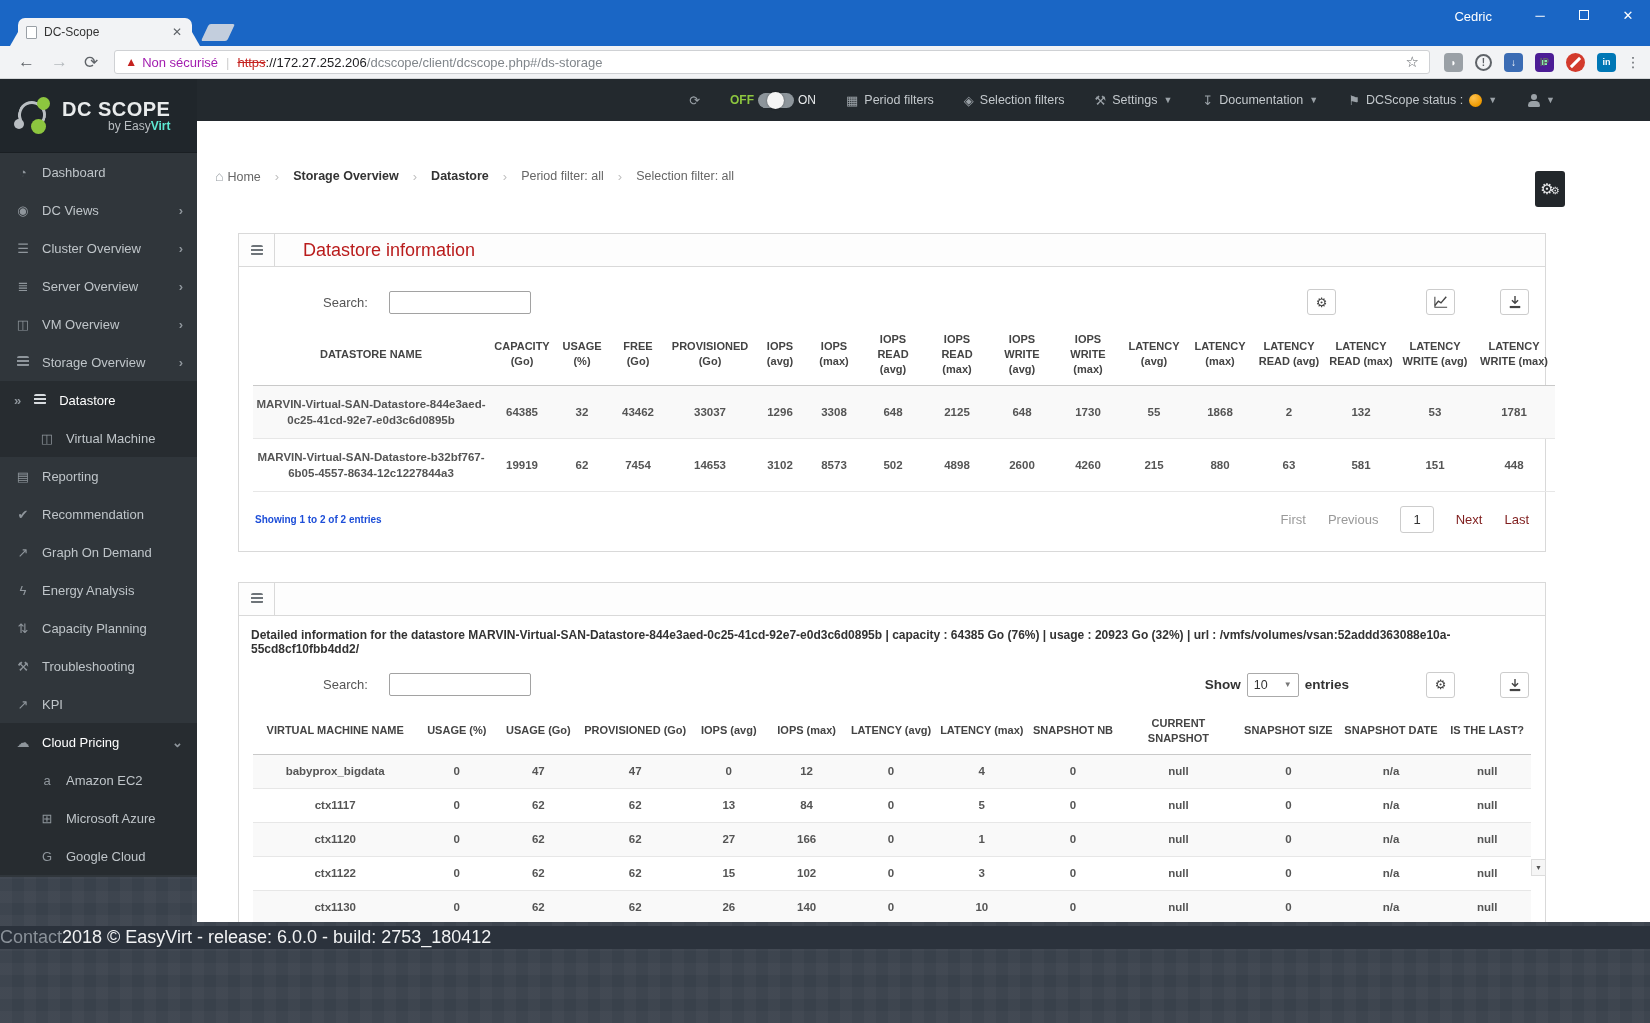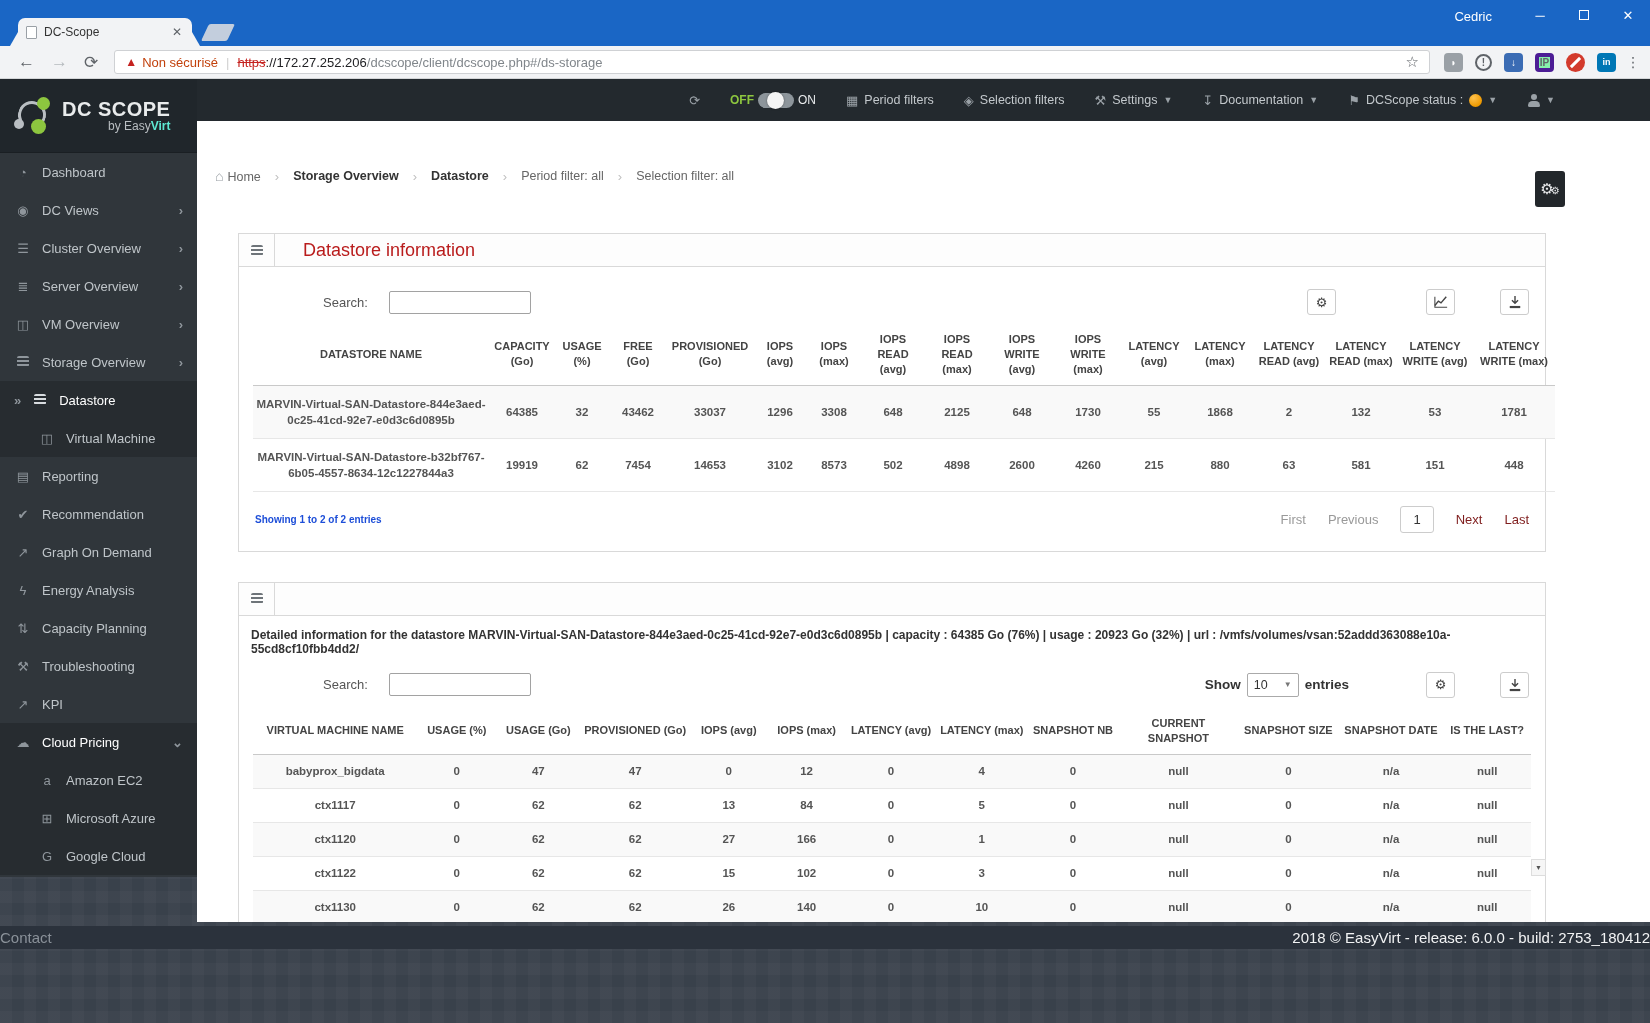--- a/index.html
+++ b/index.html
@@ -18,31 +18,31 @@
   .tb-right { position:absolute; right:0; top:0; height:32px; display:flex; align-items:center; }
   .tb-user { color:#fff; font-size:13px; margin-right:26px; }
   .winbtn { color:#fff; width:44px; text-align:center; font-size:13px; line-height:30px; }
   .winbtn .sq { display:inline-block; width:10px; height:10px; border:1px solid #fff; }
 
   .toolbar { height:33px; background:#f2f3f5; display:flex; align-items:center; padding:0 10px; border-bottom:1px solid #d4d6d8; }
   .nav-ic { font-size:17px; color:#5f6368; margin:0 8px; }
   .nav-ic.dim { color:#b6babe; }
   .urlbox { flex:1; height:24px; background:#fff; border:1px solid #cfd1d4; border-radius:3px; margin:0 8px; display:flex; align-items:center; padding:0 10px; font-size:13px; }
   .warn-tri { color:#c5221f; font-size:12px; margin-right:5px; }
-  .warn-txt { color:#c2410c; margin-right:8px; }
+  .warn-txt { color:#a21caf; margin-right:8px; }
   .url-sep { color:#d0d0d0; margin-right:8px; }
   .url-https { color:#c5221f; text-decoration:line-through; }
   .url-host { color:#202124; }
   .url-path { color:#80868b; flex:1; }
   .star { color:#5f6368; font-size:15px; }
   .ext { width:19px; height:19px; border-radius:4px; margin:0 6px; display:flex; align-items:center; justify-content:center; font-size:10px; font-weight:bold; }
   .ext-gray { background:#9aa0a6; color:#fff; }
   .ext-info { border:2px solid #5f6368; border-radius:50%; color:#5f6368; width:17px; height:17px; }
   .ext-dl { background:#3b6cb4; color:#fff; }
-  .ext-ip { color:#5f6368; border:4px solid #4c1d95; background:#86efac; }
+  .ext-ip { color:#5f6368; border:7px solid #4c1d95; background:#86efac; }
   .ext-red { background:#d33a2c; border-radius:50%; color:#fff; position:relative; }
   .ext-red::after{ content:""; position:absolute; left:3px; top:8px; width:13px; height:3px; background:#fff; transform:rotate(-45deg); }
   .ext-li { background:#0077b5; color:#fff; font-size:9px; }
   .kebab { color:#5f6368; font-size:14px; margin-left:4px; letter-spacing:0; }
 
   
   .app { position:relative; height:944px; background-color:#39414b;
          background-image:repeating-linear-gradient(0deg, rgba(255,255,255,.025) 0 12px, transparent 12px 24px),
                           repeating-linear-gradient(90deg, rgba(255,255,255,.025) 0 12px, transparent 12px 24px); }
   .app-header { position:absolute; top:0; left:0; right:0; height:42px; background:#23292e; display:flex; align-items:center; justify-content:flex-end; padding-right:95px; z-index:3; }
@@ -125,21 +125,21 @@
   .pg { color:#7f1d1d; }
   .pg-cur { border:1px solid #ccc; border-radius:3px; background:#fff; padding:5px 12px; color:#333; }
 
   .p2-desc { font-size:12px; font-weight:bold; color:#333; padding:12px 2px 2px 12px; }
 
   
   .gear-tab { position:absolute; top:92px; right:85px; width:30px; height:36px; background:#22272b; border-radius:3px; z-index:5; display:flex; align-items:center; justify-content:center; color:#e8eaec; font-size:15px; }
   .gear-tab .g2 { font-size:10px; margin-left:-3px; margin-top:10px; }
   .scroll-btn { position:absolute; top:780px; right:104px; width:15px; height:17px; background:#f6f6f6; border:1px solid #ddd; font-size:7px; color:#555; display:flex; align-items:center; justify-content:center; z-index:5; }
 
-  .footer { position:absolute; top:847px; left:0; right:0; height:23px; background:#2b323c; display:flex; align-items:center; justify-content:space-between; gap:21px; font-size:15px; z-index:2; }
+  .footer { position:absolute; top:847px; left:0; right:0; height:23px; background:#2b323c; display:flex; align-items:center; justify-content:flex-start; gap:0; font-size:18px; z-index:2; }
   .ft-contact { color:#8a9199; }
   .ft-text { color:#f2f3f4; }
 
   svg.mini { width:14px; height:14px; }
 </style>
 </head>
 <body>
 
 <div class="screen">
 

